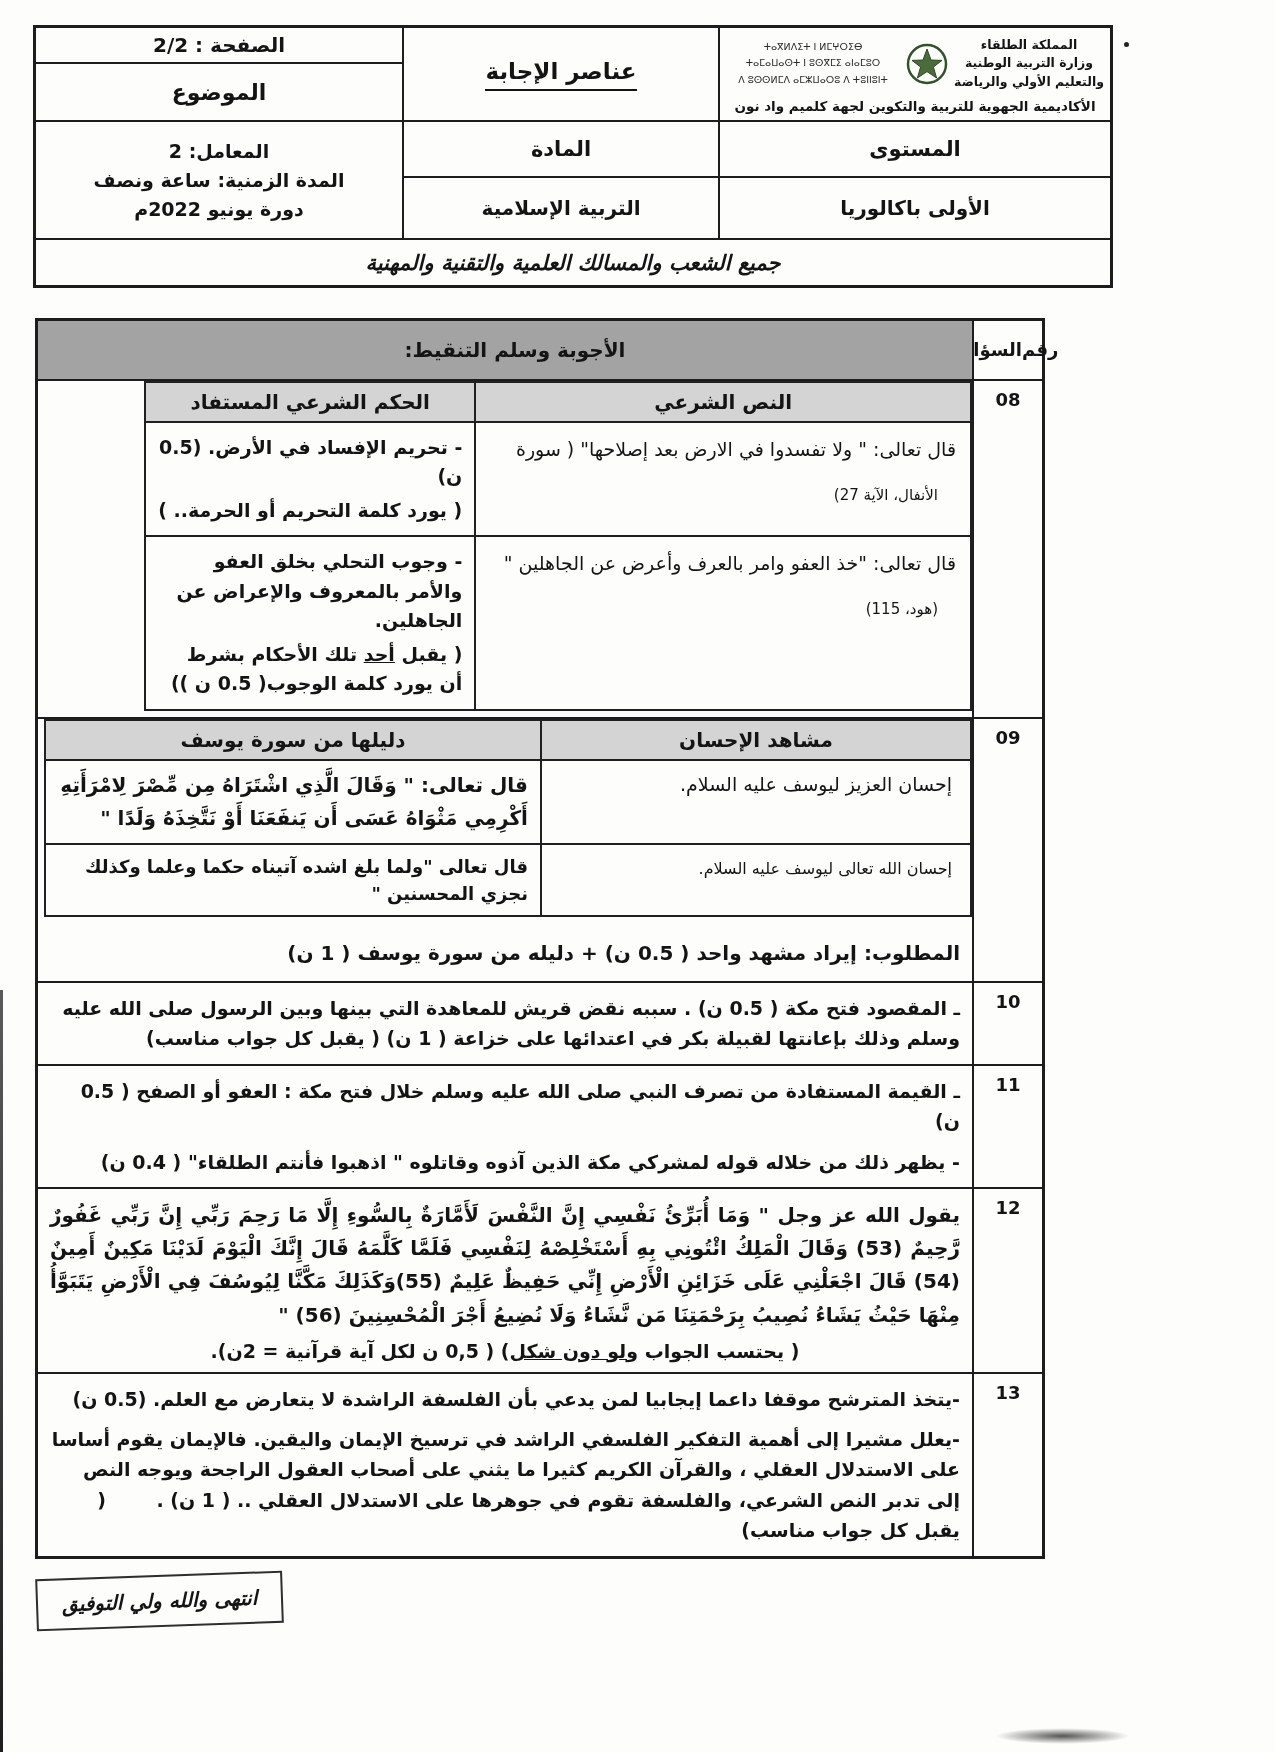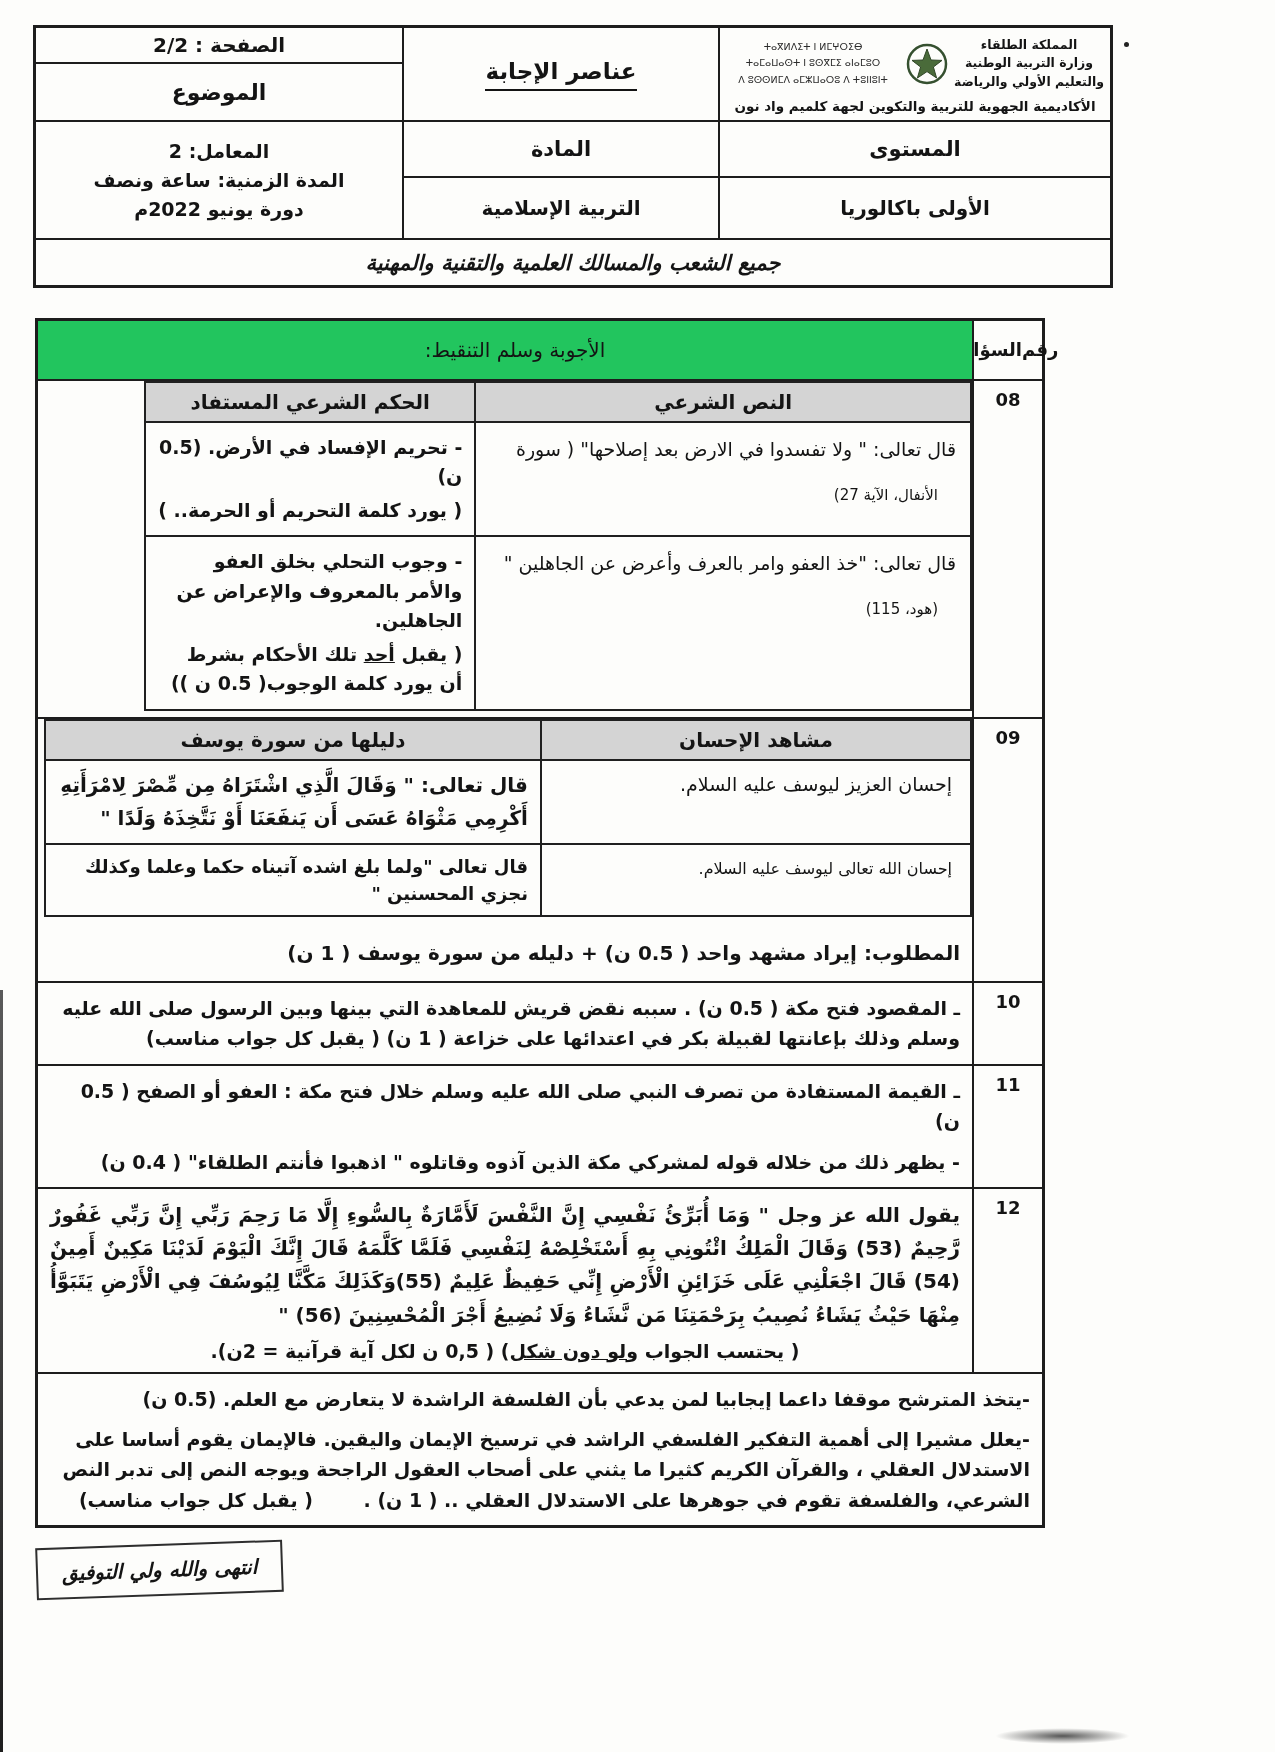--- a/index.html
+++ b/index.html
@@ -40,22 +40,22 @@
   
   .main{margin:30px 230px 0 35px;border:3px solid #1d1d1d;background:#fdfdfb;}
   .mrow{display:flex;border-bottom:2px solid #1d1d1d;}
   .mrow:last-child{border-bottom:none;}
   .num{width:70px;flex-shrink:0;border-left:2px solid #1d1d1d;text-align:center;font-weight:bold;
        font-size:18px;padding-top:8px;}
   .content{flex:1;min-width:0;}
   .mh{height:60px;}
   .num-h{display:flex;align-items:center;justify-content:center;line-height:1.3;padding-top:0;}
   .num-h span{display:block;}
-  .ans-h{flex:1;background:#22c55e;display:flex;align-items:center;justify-content:center;
-         font-size:20px;font-weight:normal;padding-left:20px;}
+  .ans-h{flex:1;background:#a3a3a3;display:flex;align-items:center;justify-content:center;
+         font-size:20px;font-weight:bold;padding-left:20px;}
 
   .itab{border-collapse:collapse;direction:rtl;background:#fdfdfb;}
   .itab th,.itab td{border:2px solid #202020;}
   .itab th{background:#d4d4d4;font-size:20px;font-weight:bold;height:40px;padding:0 8px;}
   .q8wrap{min-height:336px;}
   .q8tab{width:828px;}
   .c-nass{width:497px;}
   .c-hukm{width:331px;margin-left:46px;}
   .nass{vertical-align:top;padding:12px 14px;font-size:19px;line-height:1.5;}
   .nass .ref{font-size:15px;margin-top:20px;padding-right:18px;}
@@ -241,20 +241,21 @@
       <div class="num">12</div>
       <div class="content">
         <p class="verse">يقول الله عز وجل " وَمَا أُبَرِّئُ نَفْسِي إِنَّ النَّفْسَ لَأَمَّارَةٌ بِالسُّوءِ إِلَّا مَا رَحِمَ رَبِّي إِنَّ رَبِّي غَفُورٌ رَّحِيمٌ (53) وَقَالَ الْمَلِكُ ائْتُونِي بِهِ أَسْتَخْلِصْهُ لِنَفْسِي فَلَمَّا كَلَّمَهُ قَالَ إِنَّكَ الْيَوْمَ لَدَيْنَا مَكِينٌ أَمِينٌ (54) قَالَ اجْعَلْنِي عَلَى خَزَائِنِ الْأَرْضِ إِنِّي حَفِيظٌ عَلِيمٌ (55)وَكَذَلِكَ مَكَّنَّا لِيُوسُفَ فِي الْأَرْضِ يَتَبَوَّأُ مِنْهَا حَيْثُ يَشَاءُ نُصِيبُ بِرَحْمَتِنَا مَن نَّشَاءُ وَلَا نُضِيعُ أَجْرَ الْمُحْسِنِينَ (56) "</p>
         <p class="q12note">
           <span>( يحتسب الجواب  </span><span class="u">ولو دون شكل</span><span>) ( 0,5 ن لكل آية قرآنية = 2ن).</span>
         </p>
       </div>
     </div>
 
     <div class="mrow">
+      <div class="num">13</div>
       <div class="content">
         <p class="pline first">-يتخذ المترشح موقفا داعما إيجابيا لمن يدعي بأن الفلسفة الراشدة لا يتعارض مع العلم. (0.5 ن)</p>
         <p class="pline last">
           <span>-يعلل مشيرا إلى أهمية التفكير الفلسفي الراشد في ترسيخ الإيمان واليقين. فالإيمان يقوم أساسا على الاستدلال العقلي ، والقرآن الكريم كثيرا ما يثني على أصحاب العقول الراجحة ويوجه النص إلى تدبر النص الشرعي، والفلسفة تقوم في جوهرها على الاستدلال العقلي .. ( 1 ن) .</span>
           <span class="accept">( يقبل كل جواب مناسب)</span>
         </p>
       </div>
     </div>
 
   </div>

